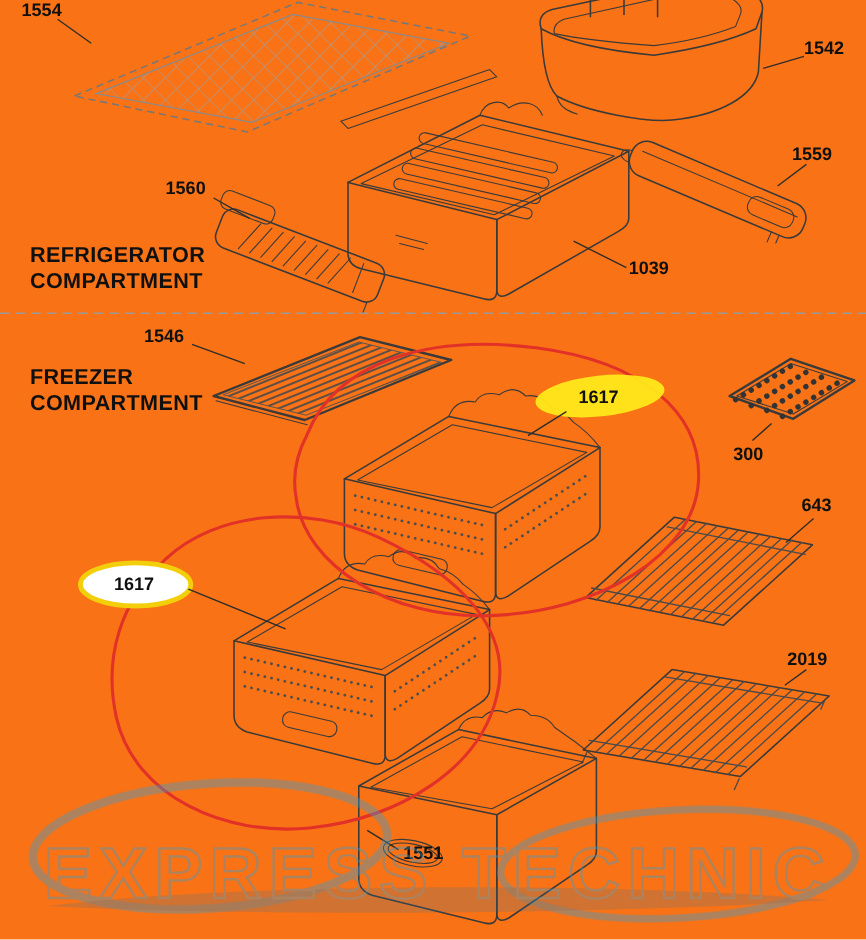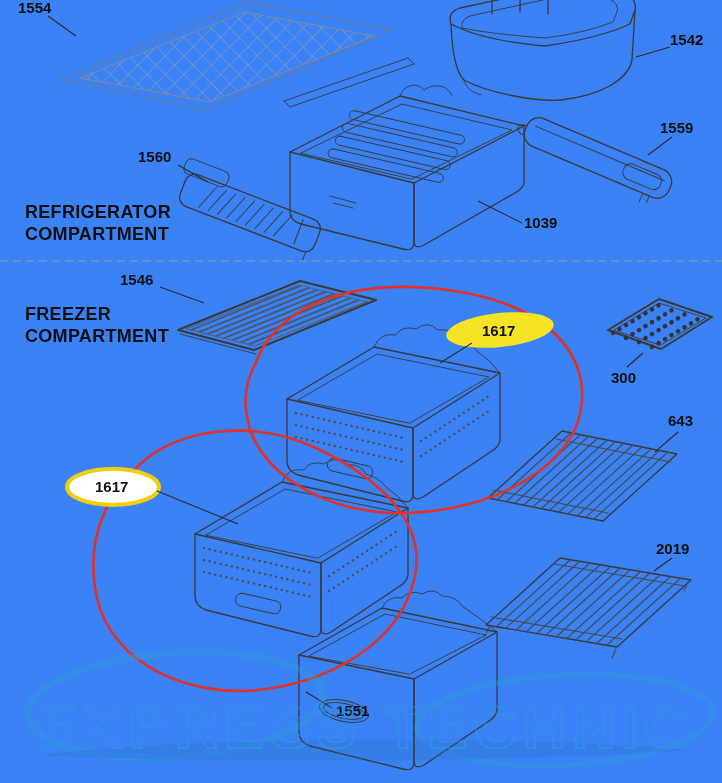--- a/index.html
+++ b/index.html
@@ -1,16 +1,16 @@
 <!DOCTYPE html>
 <html><head>
 <meta charset="utf-8">
 <style>
   html,body{margin:0;padding:0;background:#fff;}
-  .canvas{position:relative;width:722px;height:783px;background:#3b82f6;overflow:hidden;
+  .canvas{position:relative;width:722px;height:783px;background:#f97316;overflow:hidden;
           font-family:"Liberation Sans",sans-serif;}
   svg{display:block;}
   .lineart{fill:none;stroke:#3a3a3a;stroke-width:1.3;stroke-linejoin:round;stroke-linecap:round;}
   .thin{stroke-width:0.9;}
   .thick{stroke-width:2;}
   .wire{fill:none;stroke:#4a4a4a;stroke-width:1.1;stroke-linecap:round;}
   .dotted{fill:none;stroke:#4d4d4d;stroke-width:2.3;stroke-dasharray:0.1 5.6;stroke-linecap:round;}
   .dotsbig{fill:none;stroke:#333;stroke-width:4.5;stroke-dasharray:0.1 7.5;stroke-linecap:round;}
   .leader{fill:none;stroke:#2c2c2c;stroke-width:1.1;}
   .dash{fill:none;stroke:#777;stroke-width:1.3;stroke-dasharray:6 4;}

